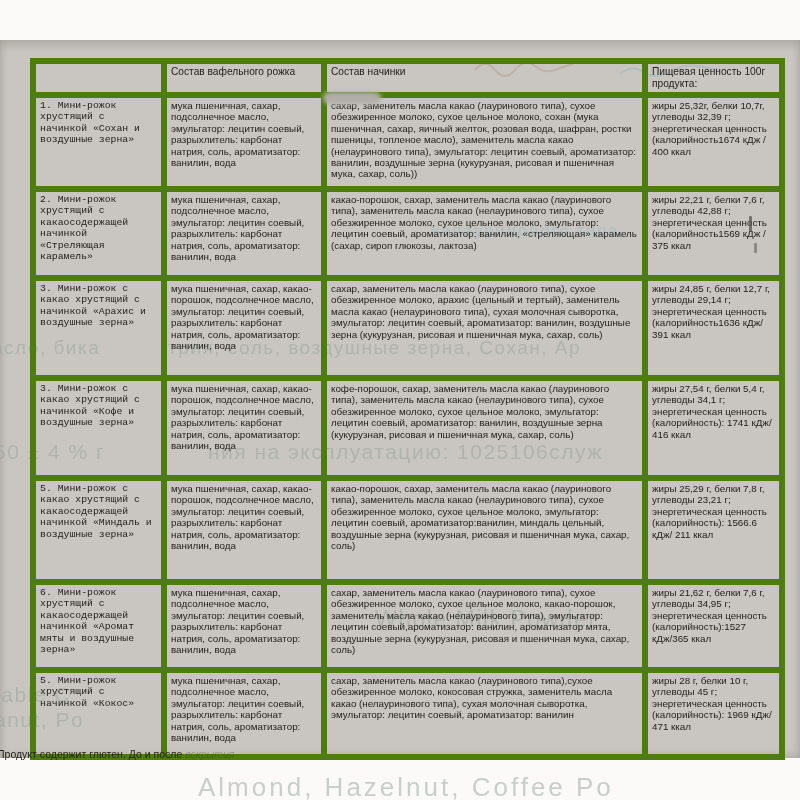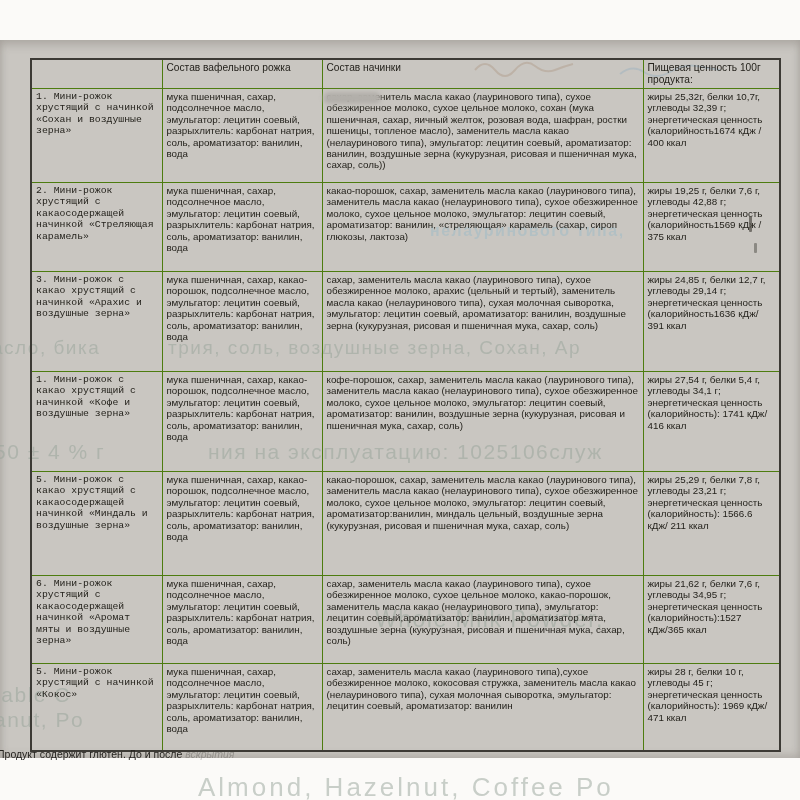--- a/index.html
+++ b/index.html
@@ -13,21 +13,21 @@
     background:#c9c6c1;
     box-shadow:inset 0 5px 9px rgba(118,113,105,.32), inset 0 -4px 7px rgba(118,113,105,.22);
   }
   
   table.main{
     position:absolute;left:30px;top:18px;width:749px;
     border-collapse:collapse;table-layout:fixed;z-index:2;
     border:2px solid #3c3a35;background:transparent;
   }
   table.main td, table.main th{
-    border:1px solid #4d7c0f;
+    border:6px solid #4d7c0f;
     padding:2px 4px;
     font-size:9.8px;line-height:11.4px;
     font-weight:normal;text-align:left;vertical-align:top;
     color:#24221c;overflow:hidden;
   }
   table.main th{font-size:10.2px;line-height:12px;}
   tr.hr{height:29px}
   tr.r1{height:94px}
   tr.r2{height:89px}
   tr.r3{height:100px}
@@ -104,30 +104,30 @@
         <tr class="r1">
           <td class="c-name">1. Мини-рожок хрустящий с начинкой «Сохан и воздушные зерна»</td>
           <td>мука пшеничная, сахар, подсолнечное масло, эмульгатор: лецитин соевый, разрыхлитель: карбонат натрия, соль, ароматизатор: ванилин, вода</td>
           <td>сахар, заменитель масла какао (лауринового типа), сухое обезжиренное молоко, сухое цельное молоко, сохан (мука пшеничная, сахар, яичный желток, розовая вода, шафран, ростки пшеницы, топленое масло), заменитель масла какао (нелауринового типа), эмульгатор: лецитин соевый, ароматизатор: ванилин, воздушные зерна (кукурузная, рисовая и пшеничная мука, сахар, соль))</td>
           <td>жиры 25,32г, белки 10,7г, углеводы 32,39 г; энергетическая ценность (калорийность1674 кДж / 400 ккал</td>
         </tr>
         <tr class="r2">
           <td class="c-name">2. Мини-рожок хрустящий с какаосодержащей начинкой «Стреляющая карамель»</td>
           <td>мука пшеничная, сахар, подсолнечное масло, эмульгатор: лецитин соевый, разрыхлитель: карбонат натрия, соль, ароматизатор: ванилин, вода</td>
           <td>какао-порошок, сахар, заменитель масла какао (лауринового типа), заменитель масла какао (нелауринового типа), сухое обезжиренное молоко, сухое цельное молоко, эмульгатор: лецитин соевый, ароматизатор: ванилин, «стреляющая» карамель (сахар, сироп глюкозы, лактоза)</td>
-          <td>жиры 19,25 г, белки 7,6 г, углеводы 42,88 г; энергетическая ценность (калорийность1569 кДж / 375 ккал</td>
+          <td>жиры 22,21 г, белки 7,6 г, углеводы 42,88 г; энергетическая ценность (калорийность1569 кДж / 375 ккал</td>
         </tr>
         <tr class="r3">
           <td class="c-name">3. Мини-рожок с какао хрустящий с начинкой «Арахис и воздушные зерна»</td>
           <td>мука пшеничная, сахар, какао-порошок, подсолнечное масло, эмульгатор: лецитин соевый, разрыхлитель: карбонат натрия, соль, ароматизатор: ванилин, вода</td>
           <td>сахар, заменитель масла какао (лауринового типа), сухое обезжиренное молоко, арахис (цельный и тертый), заменитель масла какао (нелауринового типа), сухая молочная сыворотка, эмульгатор: лецитин соевый, ароматизатор: ванилин, воздушные зерна (кукурузная, рисовая и пшеничная мука, сахар, соль)</td>
           <td>жиры 24,85 г, белки 12,7 г, углеводы 29,14 г; энергетическая ценность (калорийность1636 кДж/ 391 ккал</td>
         </tr>
         <tr class="r4">
-          <td class="c-name">1. Мини-рожок с какао хрустящий с начинкой «Кофе и воздушные зерна»</td>
+          <td class="c-name">3. Мини-рожок с какао хрустящий с начинкой «Кофе и воздушные зерна»</td>
           <td>мука пшеничная, сахар, какао-порошок, подсолнечное масло, эмульгатор: лецитин соевый, разрыхлитель: карбонат натрия, соль, ароматизатор: ванилин, вода</td>
           <td>кофе-порошок, сахар, заменитель масла какао (лауринового типа), заменитель масла какао (нелауринового типа), сухое обезжиренное молоко, сухое цельное молоко, эмульгатор: лецитин соевый, ароматизатор: ванилин, воздушные зерна (кукурузная, рисовая и пшеничная мука, сахар, соль)</td>
           <td>жиры 27,54 г, белки 5,4 г, углеводы 34,1 г; энергетическая ценность (калорийность): 1741 кДж/ 416 ккал</td>
         </tr>
         <tr class="r5">
           <td class="c-name">5. Мини-рожок с какао хрустящий с какаосодержащей начинкой «Миндаль и воздушные зерна»</td>
           <td>мука пшеничная, сахар, какао-порошок, подсолнечное масло, эмульгатор: лецитин соевый, разрыхлитель: карбонат натрия, соль, ароматизатор: ванилин, вода</td>
           <td>какао-порошок, сахар, заменитель масла какао (лауринового типа), заменитель масла какао (нелауринового типа), сухое обезжиренное молоко, сухое цельное молоко, эмульгатор: лецитин соевый, ароматизатор:ванилин, миндаль цельный, воздушные зерна (кукурузная, рисовая и пшеничная мука, сахар, соль)</td>
           <td>жиры 25,29 г, белки 7,8 г, углеводы 23,21 г; энергетическая ценность (калорийность): 1566.6 кДж/ 211 ккал</td>
         </tr>

